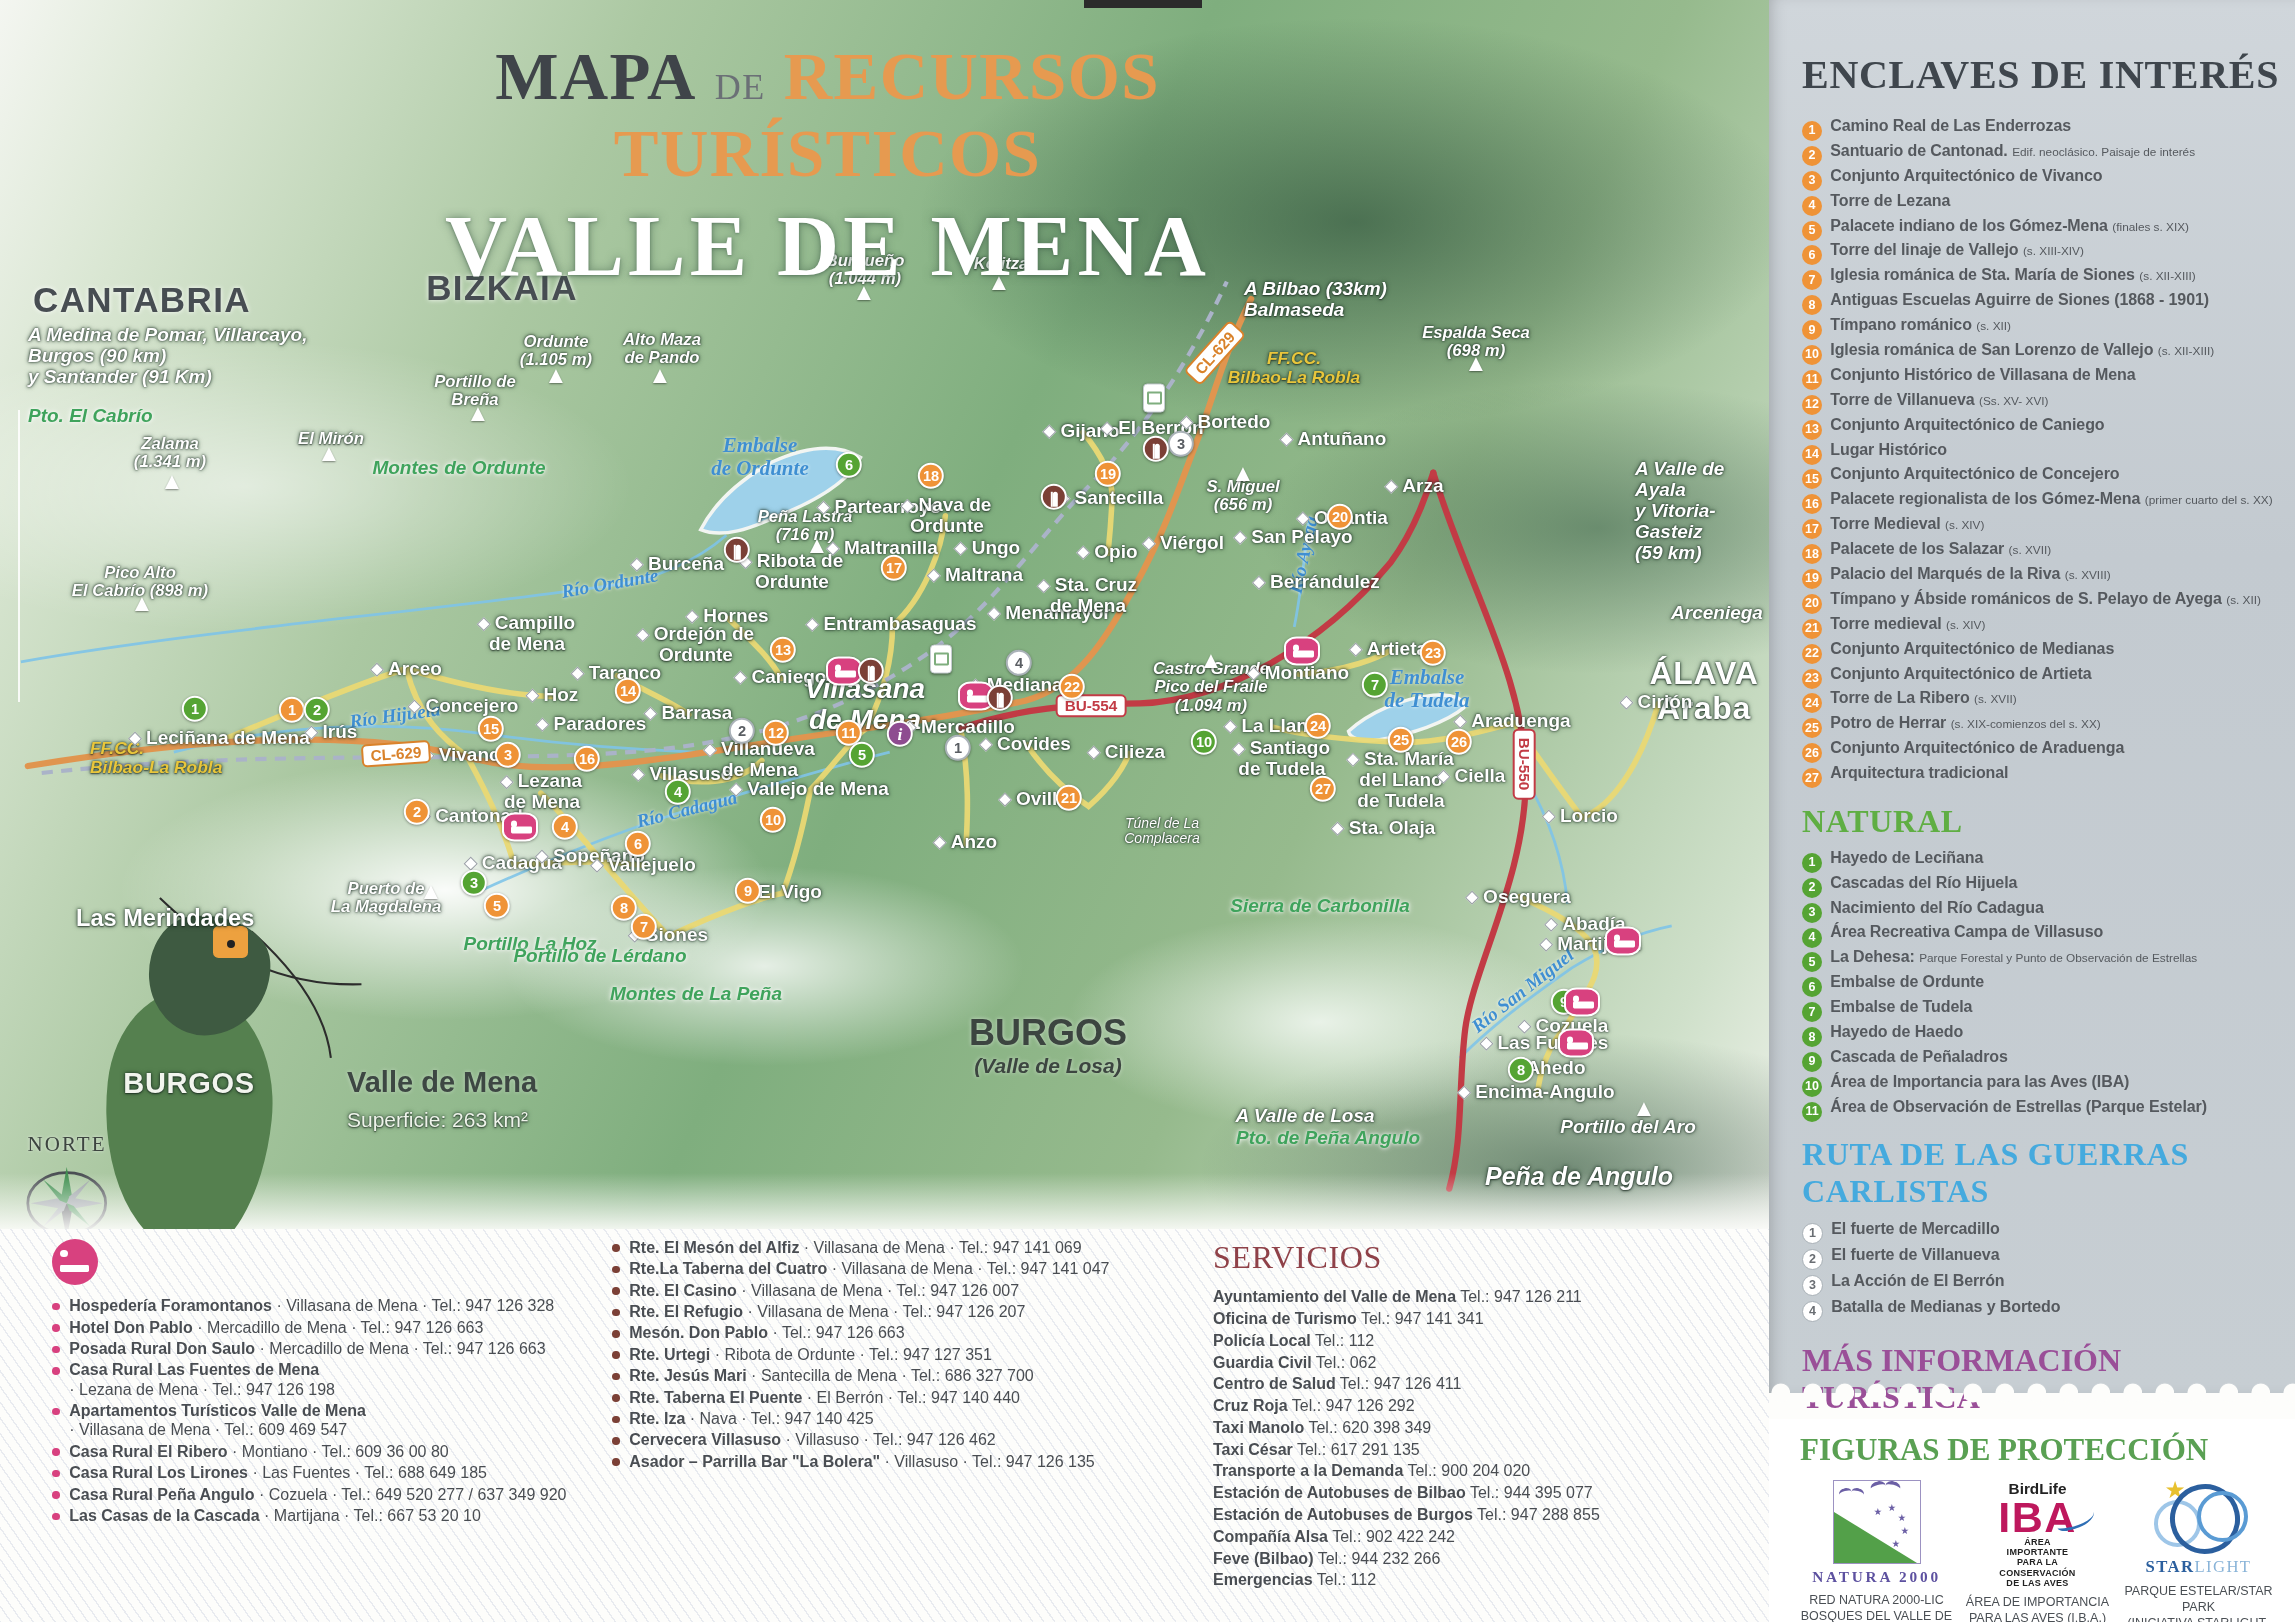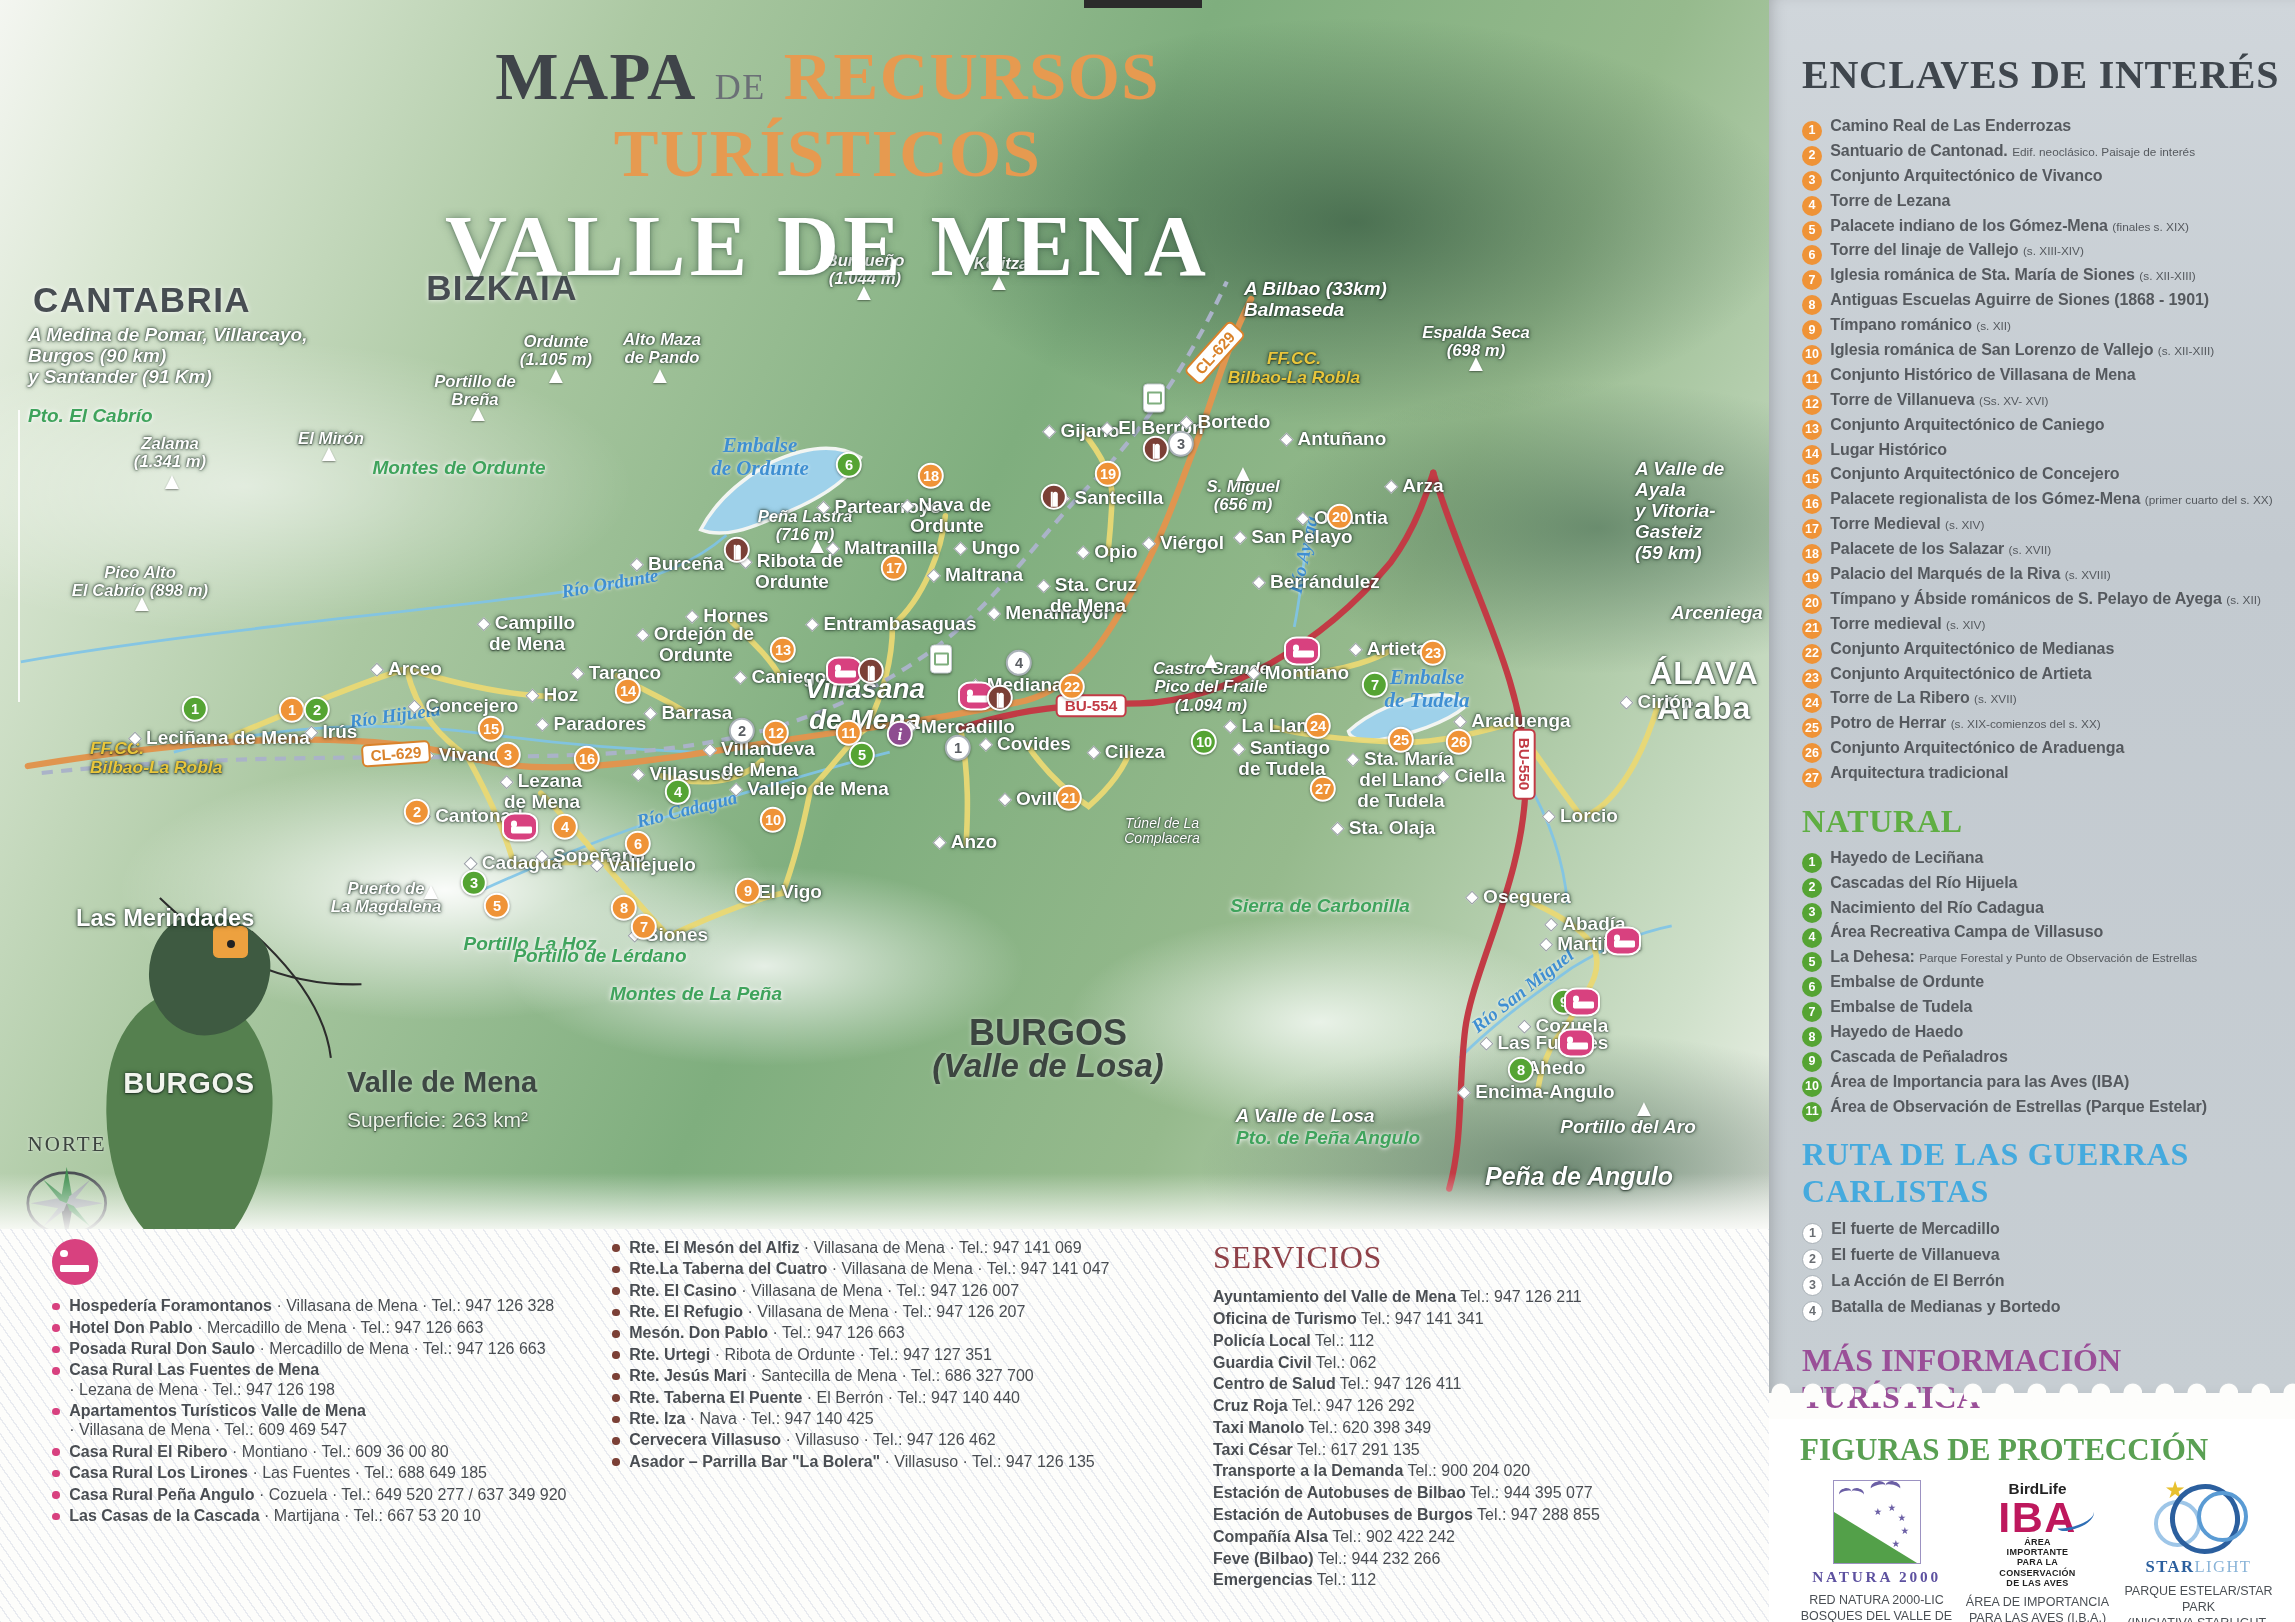--- a/index.html
+++ b/index.html
@@ -25,21 +25,21 @@
   .lbl{position:absolute;transform:translate(-50%,-50%);z-index:4;white-space:pre-line;text-align:center;
        font-weight:bold;color:#fff;font-size:19px;line-height:1.1;
        text-shadow:0 0 2.8px rgba(35,58,44,.95),0 0 5.6px rgba(35,58,44,.6),0 0.7px 1.4px rgba(0,0,0,.5);}
   .lbl.left{transform:translate(0,-50%);text-align:left;}
   .lbl.town::before{content:"";display:inline-block;width:7.6px;height:7.6px;background:#fff;
        border:1.4px solid #9aa0a6;transform:rotate(45deg);margin-right:6.3px;}
   .lbl.villasana{font-size:28px;font-style:italic;}
   .lbl.region{font-size:35px;color:#474d52;letter-spacing:1.4px;text-shadow:0 0 5.6px rgba(255,255,255,.9);}
   .lbl.region-white{font-size:32px;letter-spacing:0.7px;}
   .lbl.burgos{font-size:36px;color:#3c4540;text-shadow:0 0 4.2px rgba(255,255,255,.5);}
-  .lbl.burgos-sub{font-size:33px;font-style:italic;color:#3c4540;text-shadow:0 0 4.2px rgba(255,255,255,.5);}
+  .lbl.burgos-sub{font-size:21px;font-style:italic;color:#3c4540;text-shadow:0 0 4.2px rgba(255,255,255,.5);}
   .lbl.merindades{font-size:23.6px;}
   .lbl.note{font-style:italic;}
   .lbl.big-note{font-size:25px;font-style:italic;}
   .lbl.pass{color:#3fa35c;font-style:italic;text-shadow:0 0 3.5px rgba(255,255,255,.9),0 0 6.3px rgba(255,255,255,.7);}
   .lbl.peak-label{font-size:16.7px;font-style:italic;}
   .lbl.tunnel{font-size:14px;font-style:italic;font-weight:normal;}
   .lbl.water{color:#3f8fd2;font-style:italic;font-family:"Liberation Serif",serif;
              text-shadow:0 0 3.5px rgba(255,255,255,.9);}
   .lbl.water.big{font-size:21px;}
   .lbl.rail{color:#e9c63b;font-style:italic;font-size:17.4px;}

